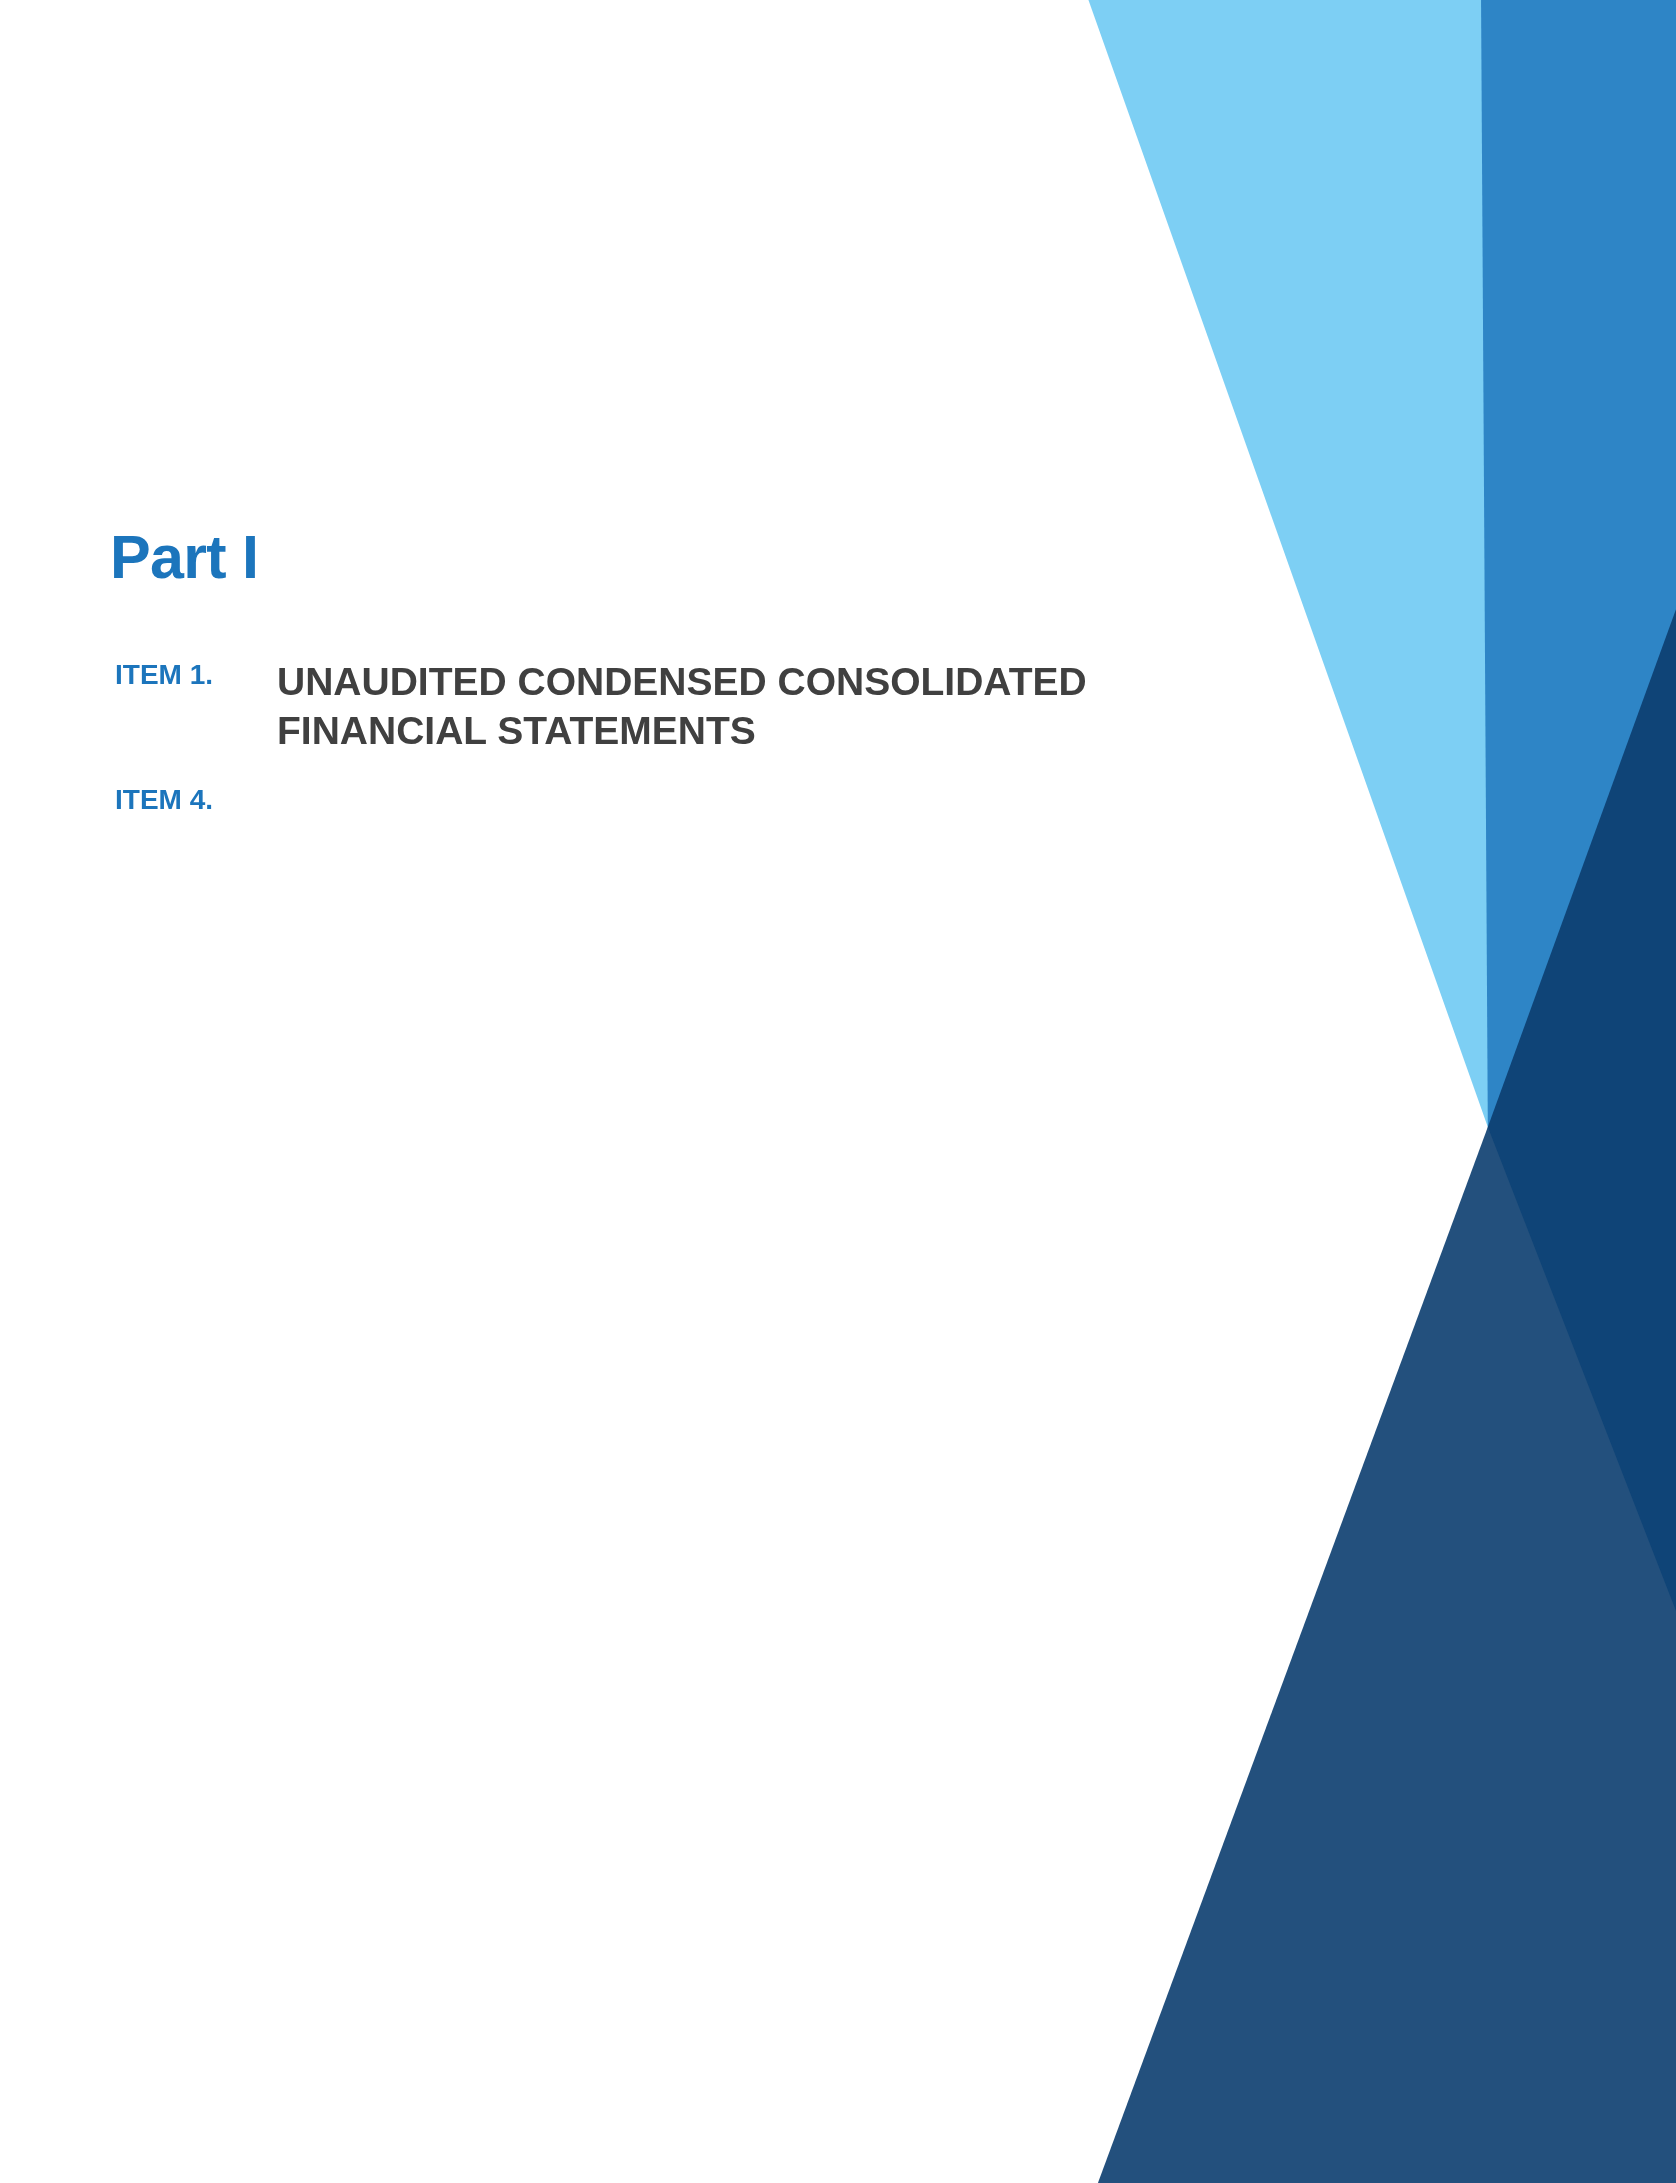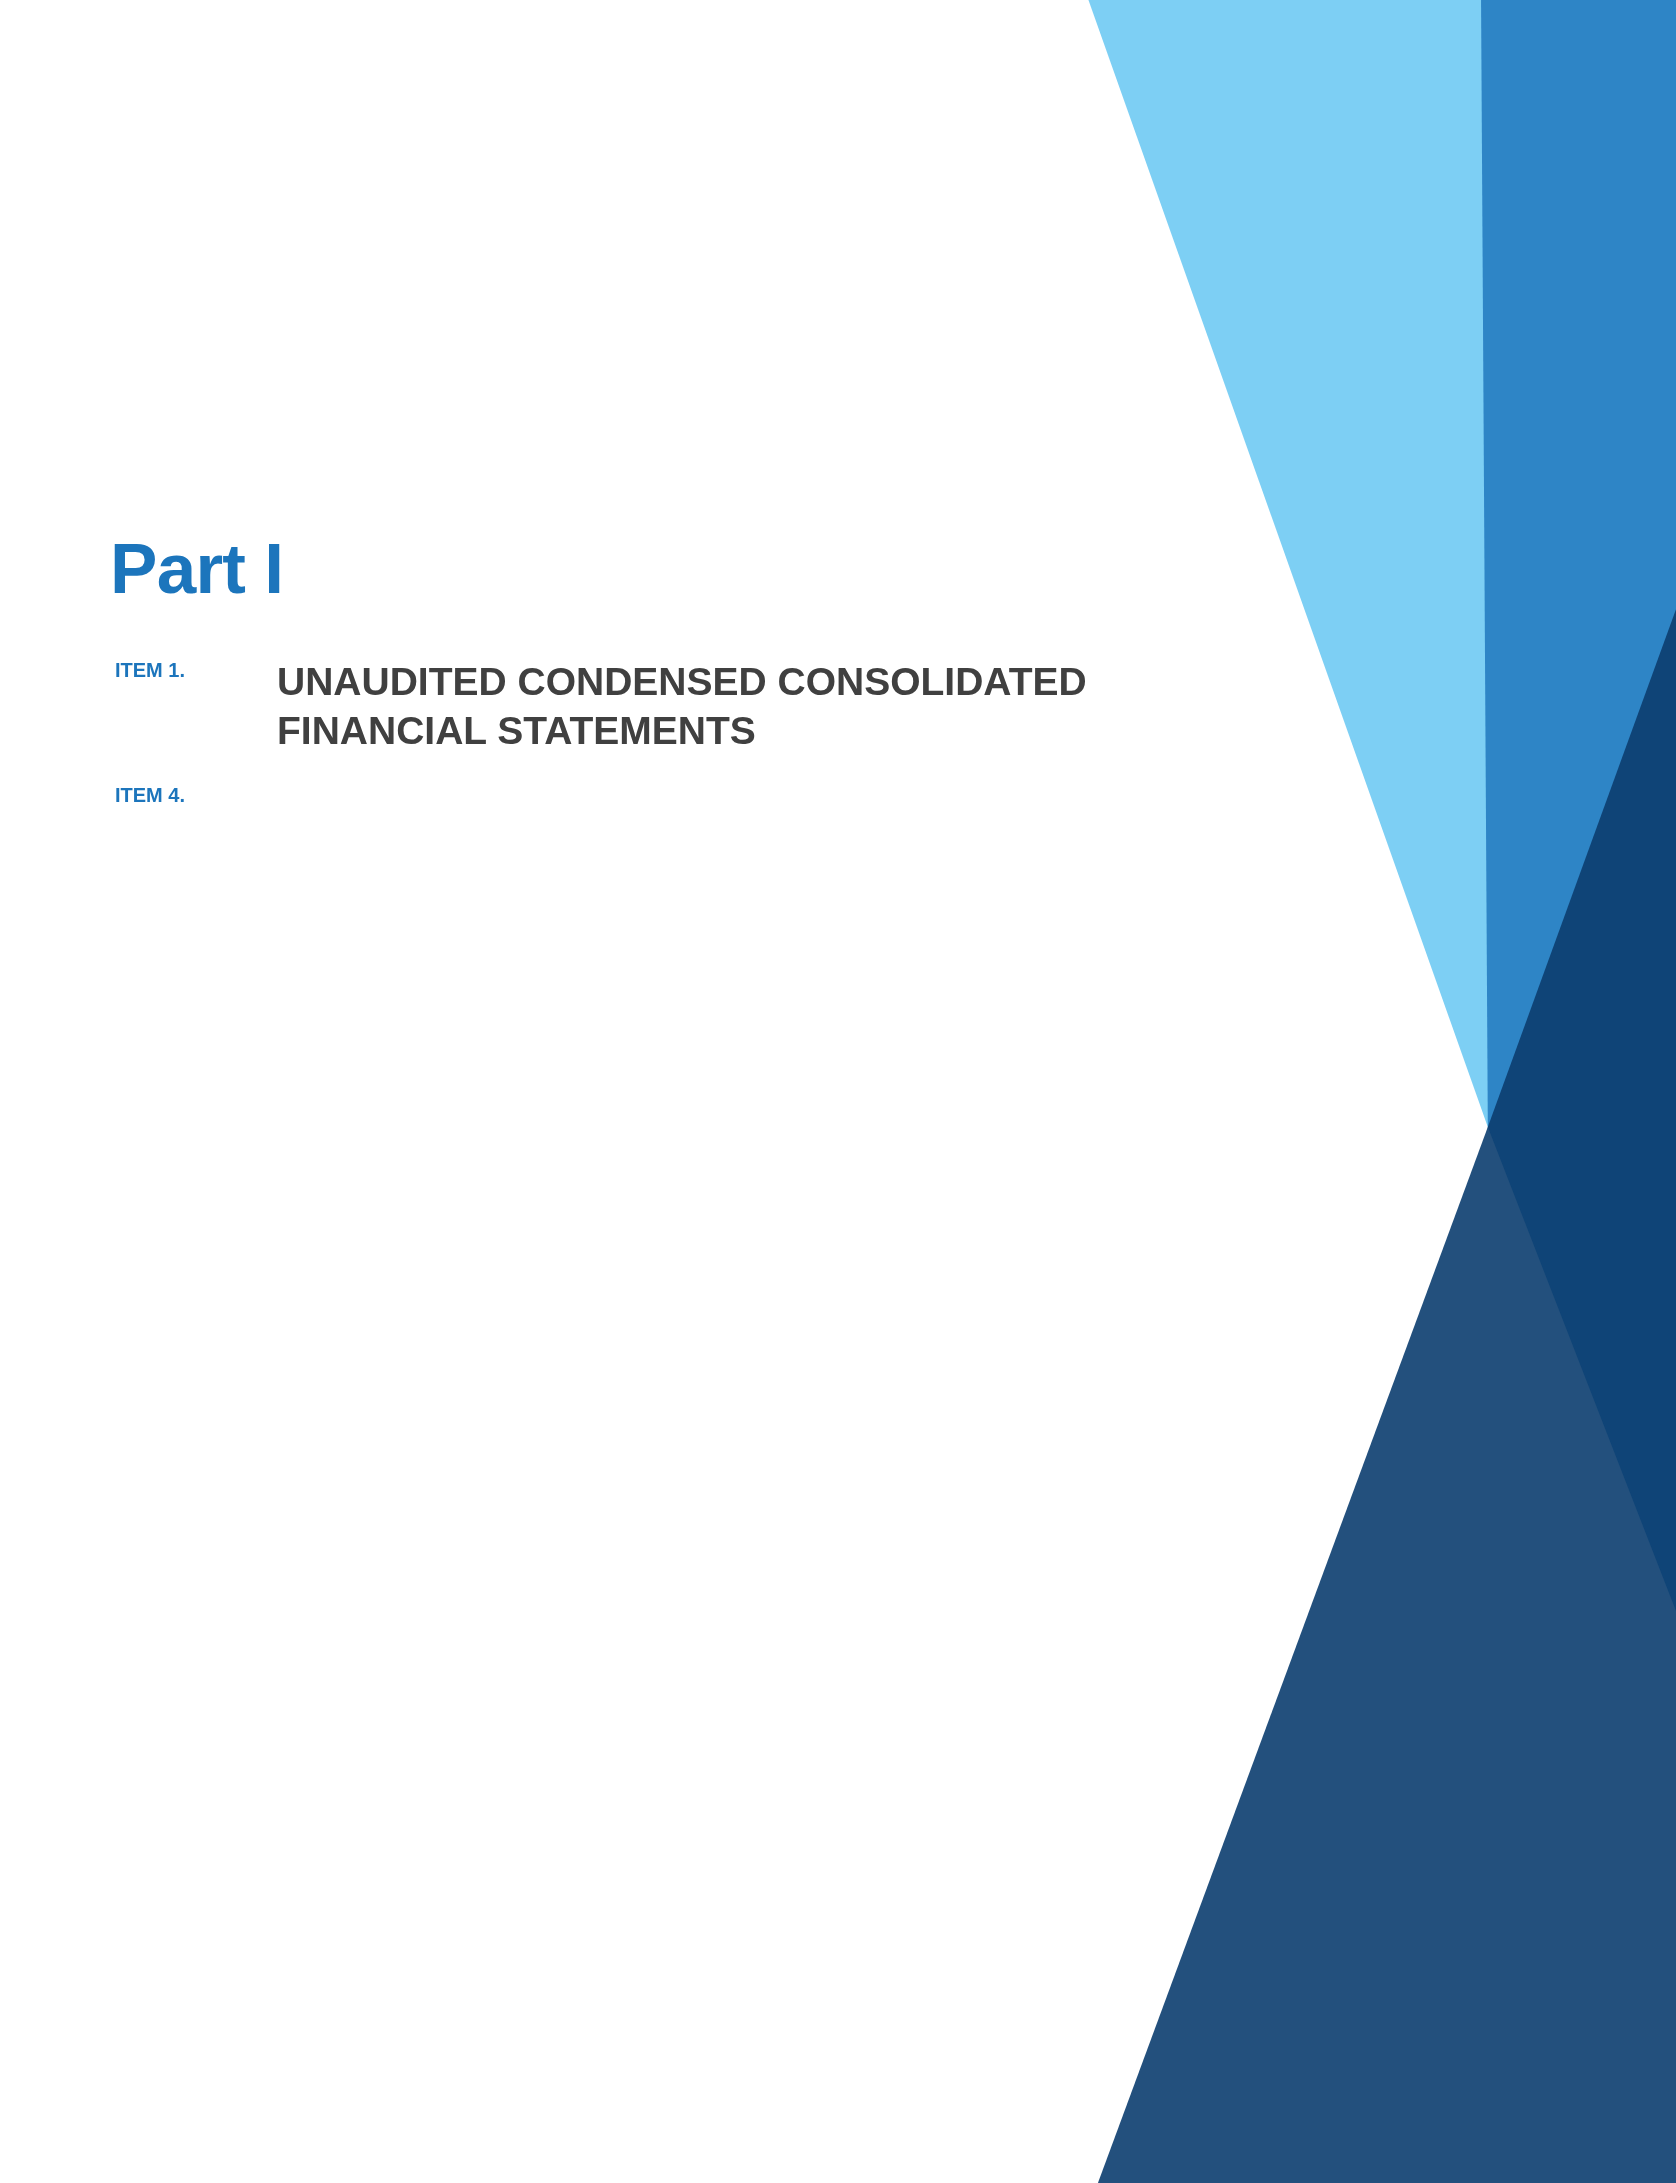--- a/index.html
+++ b/index.html
@@ -29,21 +29,21 @@
     position: absolute;
     top: 0;
     left: 0;
     width: 1676px;
     height: 2183px;
   }
   .page-title {
     position: absolute;
     left: 110px;
     top: 484px;
-    font-size: 71px;
+    font-size: 61px;
     font-weight: bold;
     line-height: 1.05;
     letter-spacing: -0.7px;
     color: #1C75BC;
     white-space: nowrap;
   }
   .toc {
     position: absolute;
     left: 115px;
     top: 658px;
@@ -54,21 +54,21 @@
     align-items: flex-start;
     margin-bottom: 27px;
   }
   .toc-entry:last-child {
     margin-bottom: 0;
     flex-direction: column;
   }
   .toc-label {
     flex: 0 0 auto;
     width: 162px;
-    font-size: 20px;
+    font-size: 28px;
     font-weight: bold;
     line-height: 1.23;
     color: #1C75BC;
     white-space: nowrap;
   }
   .toc-desc {
     flex: 1 1 auto;
     font-size: 39px;
     font-weight: bold;
     line-height: 1.25;

